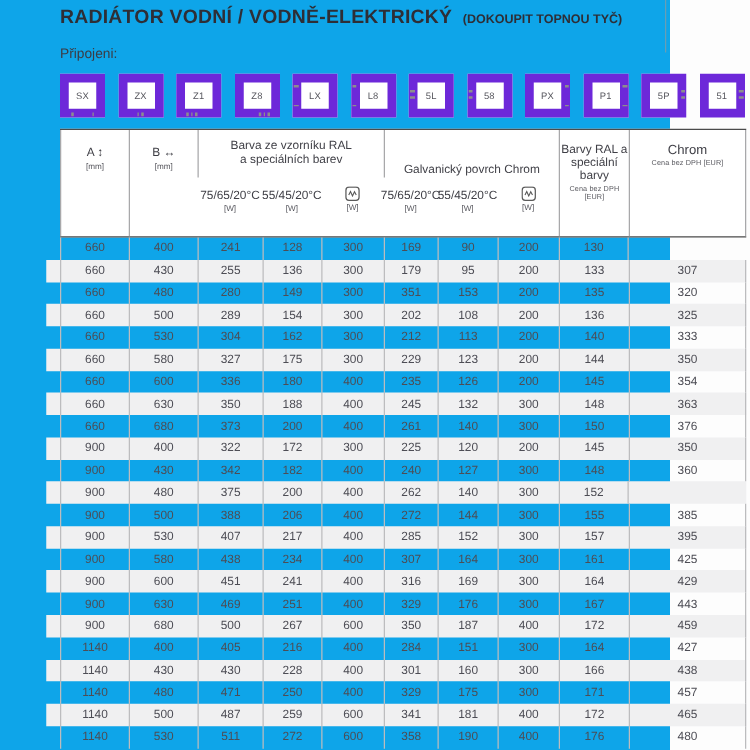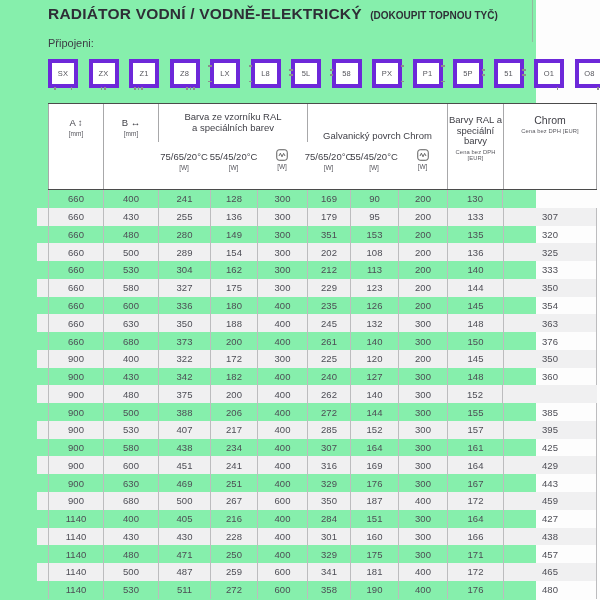--- a/index.html
+++ b/index.html
@@ -1,26 +1,26 @@
 <!DOCTYPE html>
 <html><head>
 <meta charset="utf-8">
 <style>
   html,body{margin:0;padding:0;width:600px;height:600px;background:#fdfdfd;overflow:hidden;
     font-family:"Liberation Sans","DejaVu Sans",sans-serif;color:#33333b;}
-  .page{position:relative;width:536px;height:600px;background:#86efac;}
+  .page{position:relative;width:536px;height:600px;background:#0ea5e9;}
 
   .title{position:absolute;left:48px;top:5px;white-space:nowrap;}
   .title .main{font-size:15.5px;font-weight:700;letter-spacing:.2px;color:#2e2e36;}
   .title .suffix{font-size:10px;font-weight:700;color:#2e2e36;margin-left:4px;}
 
   .conn-label{position:absolute;left:48px;top:37px;font-size:11px;color:#3c3c44;}
 
   .icons-row{position:absolute;left:48px;top:59px;display:flex;gap:10.5px;}
-  .cicon{position:relative;width:22px;height:21px;border:4px solid #6d28d9;background:#fff;
+  .cicon{position:relative;width:22px;height:21px;border:7px solid #6d28d9;background:#fff;
     display:flex;align-items:center;justify-content:center;}
   .clabel{font-size:7.5px;color:#55555c;letter-spacing:.2px;}
   .tick{position:absolute;background:#8d8d8d;}
   .tick.v{width:1.5px;height:3.5px;}
   .tick.h{width:3.5px;height:1.5px;}
 
   .artifact{position:absolute;left:532px;top:0;width:1px;height:42px;background:#9a9a9a;opacity:.65;}
 
   .tablewrap{position:absolute;left:37px;top:103px;width:560px;}
   .thead{margin-left:11px;width:549px;display:grid;

